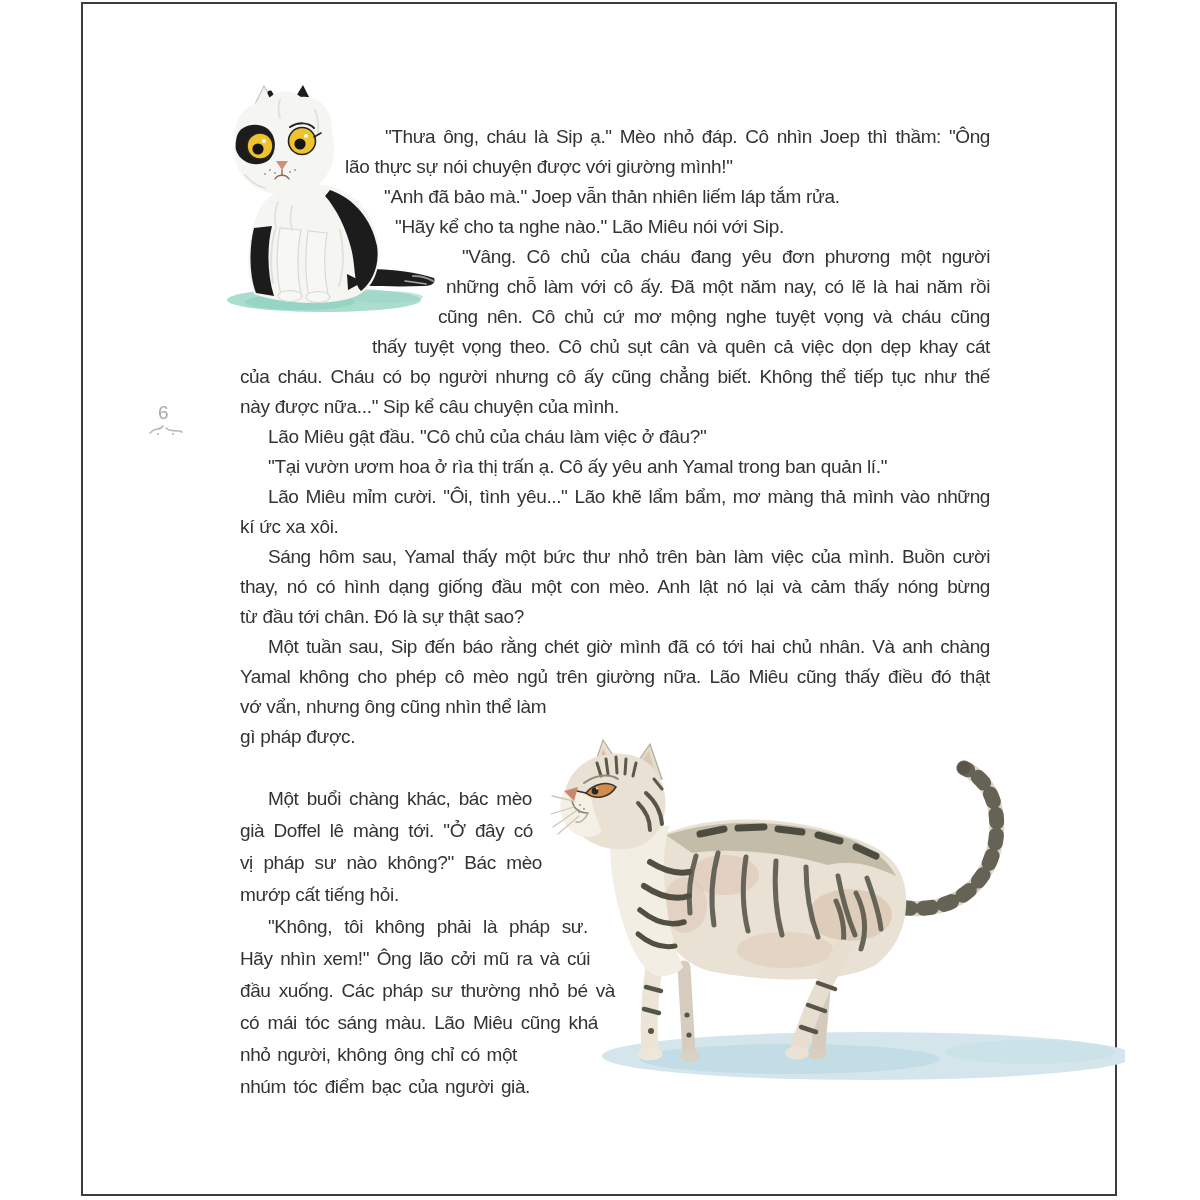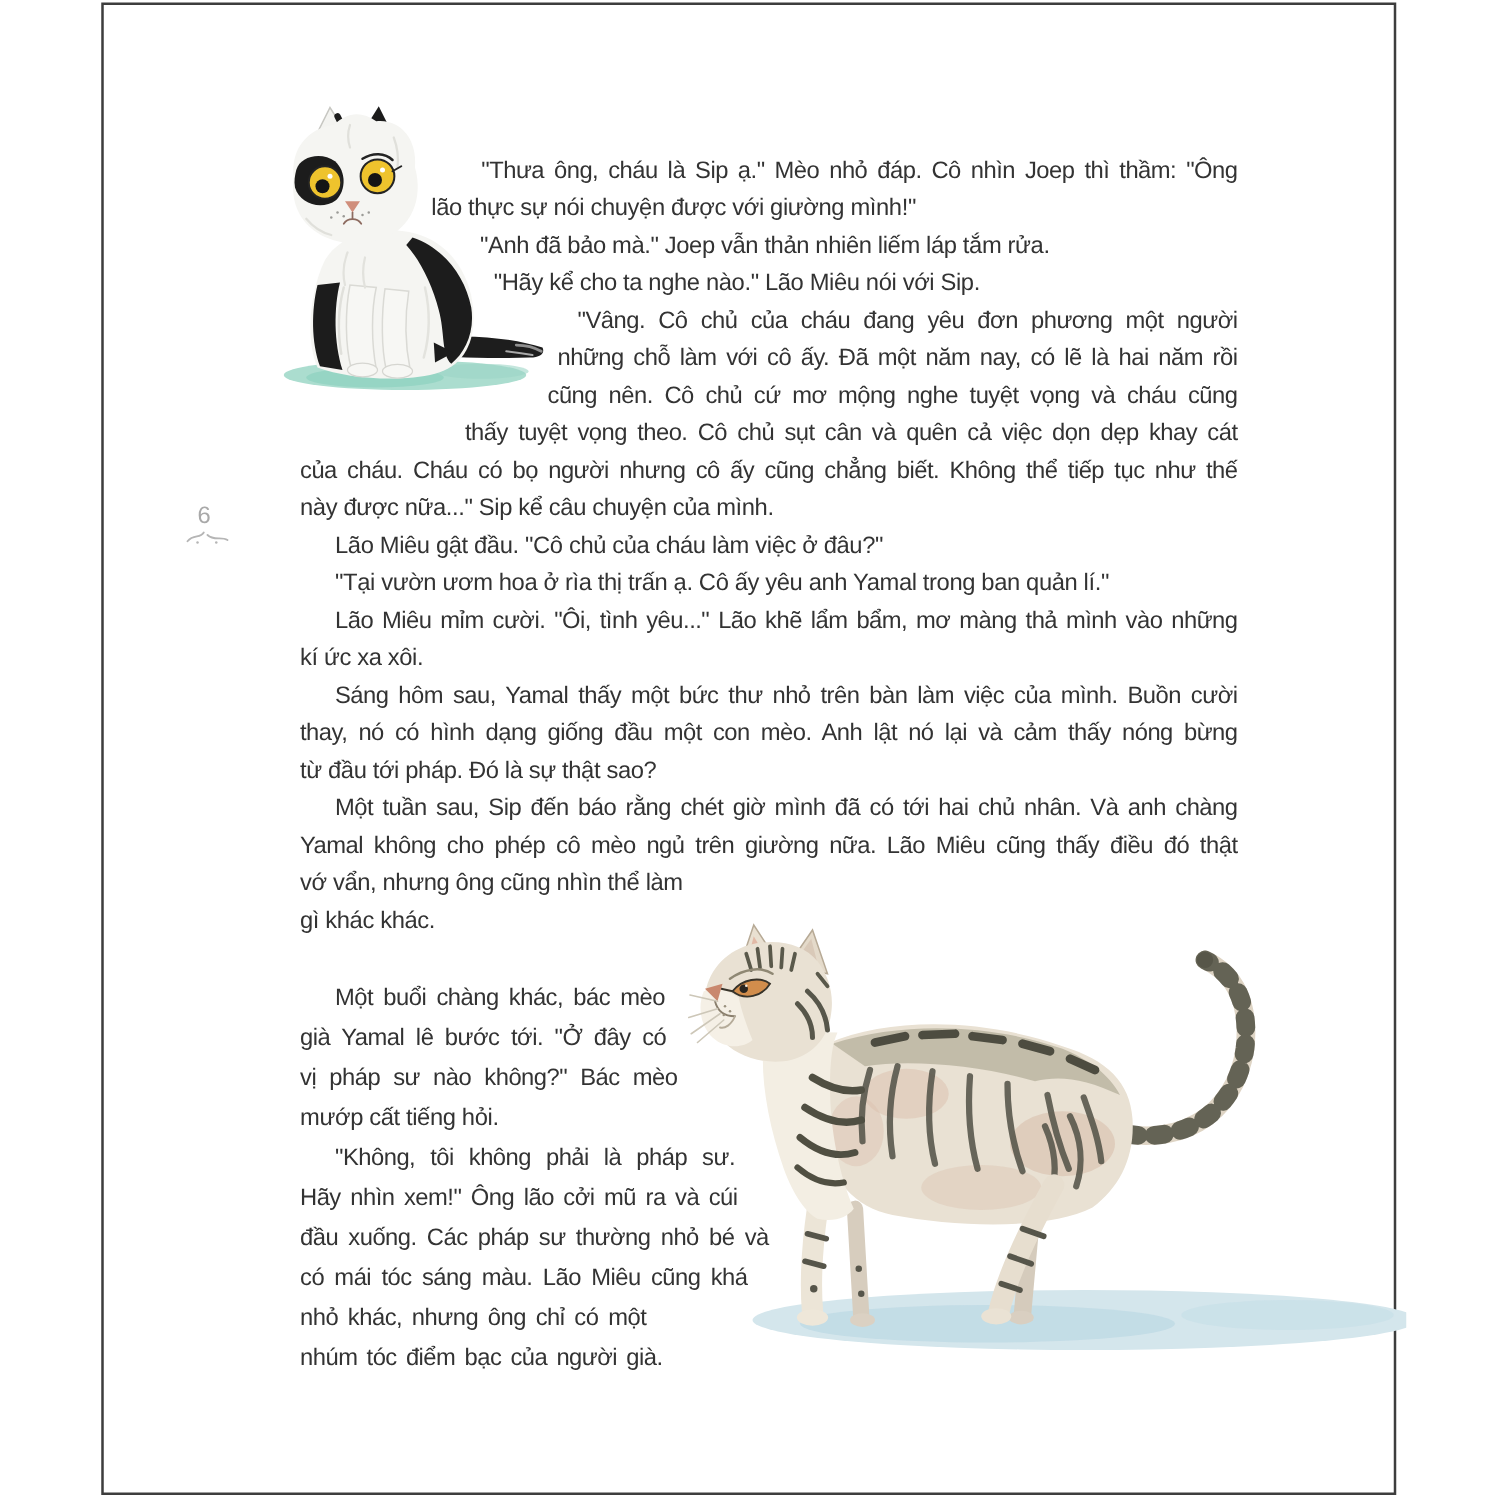--- a/index.html
+++ b/index.html
@@ -195,30 +195,30 @@
   <div class="ln j" style="left:438px;top:304px;width:552px">cũng nên. Cô chủ cứ mơ mộng nghe tuyệt vọng và cháu cũng</div>
   <div class="ln j" style="left:372px;top:334px;width:618px">thấy tuyệt vọng theo. Cô chủ sụt cân và quên cả việc dọn dẹp khay cát</div>
   <div class="ln j" style="left:240px;top:364px;width:750px">của cháu. Cháu có bọ người nhưng cô ấy cũng chẳng biết. Không thể tiếp tục như thế</div>
   <div class="ln" style="left:240px;top:394px">này được nữa..." Sip kể câu chuyện của mình.</div>
   <div class="ln" style="left:268px;top:424px">Lão Miêu gật đầu. "Cô chủ của cháu làm việc ở đâu?"</div>
   <div class="ln" style="left:268px;top:454px">"Tại vườn ươm hoa ở rìa thị trấn ạ. Cô ấy yêu anh Yamal trong ban quản lí."</div>
   <div class="ln j" style="left:268px;top:484px;width:722px">Lão Miêu mỉm cười. "Ôi, tình yêu..." Lão khẽ lẩm bẩm, mơ màng thả mình vào những</div>
   <div class="ln" style="left:240px;top:514px">kí ức xa xôi.</div>
   <div class="ln j" style="left:268px;top:544px;width:722px">Sáng hôm sau, Yamal thấy một bức thư nhỏ trên bàn làm việc của mình. Buồn cười</div>
   <div class="ln j" style="left:240px;top:574px;width:750px">thay, nó có hình dạng giống đầu một con mèo. Anh lật nó lại và cảm thấy nóng bừng</div>
-  <div class="ln" style="left:240px;top:604px">từ đầu tới pháp. Đó là sự thật sao?</div>
+  <div class="ln" style="left:240px;top:604px">từ đầu tới chân. Đó là sự thật sao?</div>
   <div class="ln j" style="left:268px;top:634px;width:722px">Một tuần sau, Sip đến báo rằng chét giờ mình đã có tới hai chủ nhân. Và anh chàng</div>
   <div class="ln j" style="left:240px;top:664px;width:750px">Yamal không cho phép cô mèo ngủ trên giường nữa. Lão Miêu cũng thấy điều đó thật</div>
   <div class="ln" style="left:240px;top:694px">vớ vẩn, nhưng ông cũng nhìn thể làm</div>
-  <div class="ln" style="left:240px;top:724px">gì khác khác.</div>
+  <div class="ln" style="left:240px;top:724px">gì pháp được.</div>
 
   <div class="ln j" style="left:268px;top:786px;width:264px">Một buổi chàng khác, bác mèo</div>
-  <div class="ln j" style="left:240px;top:818px;width:293px">già Yamal lê bước tới. "Ở đây có</div>
+  <div class="ln j" style="left:240px;top:818px;width:293px">già Doffel lê màng tới. "Ở đây có</div>
   <div class="ln j" style="left:240px;top:850px;width:302px">vị pháp sư nào không?" Bác mèo</div>
   <div class="ln" style="left:240px;top:882px">mướp cất tiếng hỏi.</div>
   <div class="ln j" style="left:268px;top:914px;width:320px">"Không, tôi không phải là pháp sư.</div>
   <div class="ln j" style="left:240px;top:946px;width:350px">Hãy nhìn xem!" Ông lão cởi mũ ra và cúi</div>
   <div class="ln j" style="left:240px;top:978px;width:375px">đầu xuống. Các pháp sư thường nhỏ bé và</div>
   <div class="ln j" style="left:240px;top:1010px;width:358px">có mái tóc sáng màu. Lão Miêu cũng khá</div>
-  <div class="ln j" style="left:240px;top:1042px;width:277px">nhỏ khác, nhưng ông chỉ có một</div>
+  <div class="ln j" style="left:240px;top:1042px;width:277px">nhỏ người, không ông chỉ có một</div>
   <div class="ln j" style="left:240px;top:1074px;width:290px">nhúm tóc điểm bạc của người già.</div>
 
 </div>
 
 </body></html>

